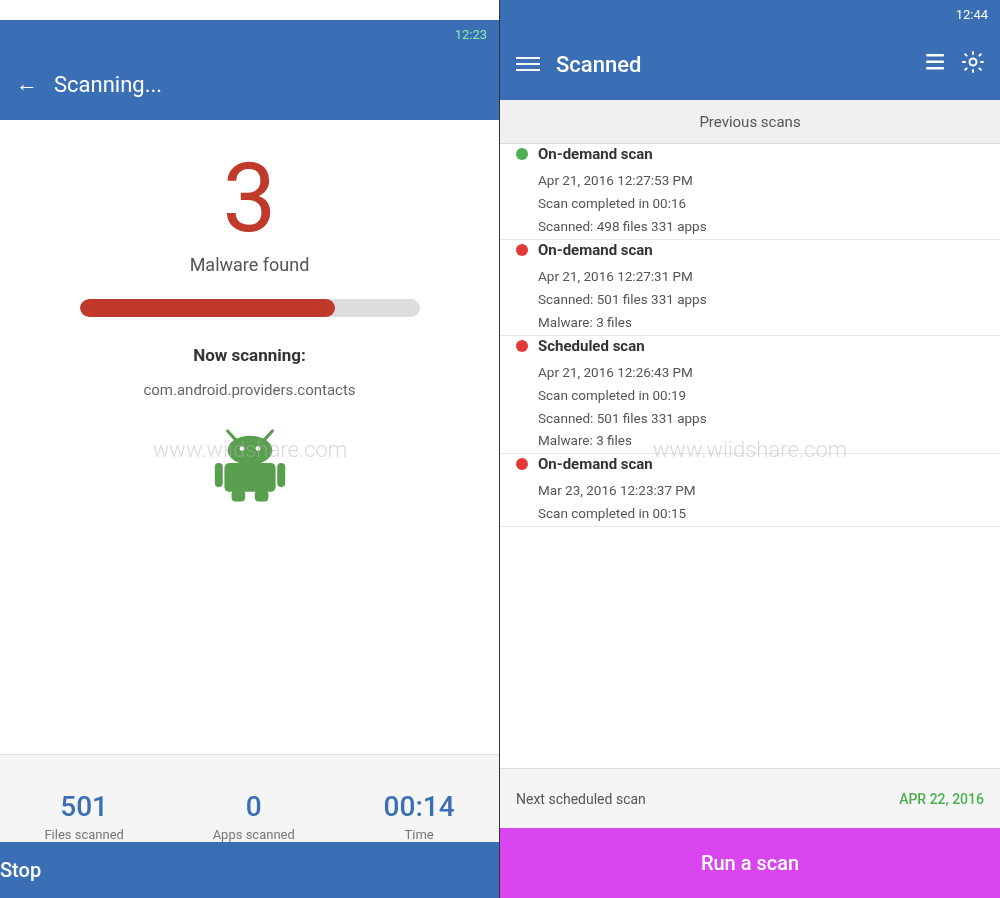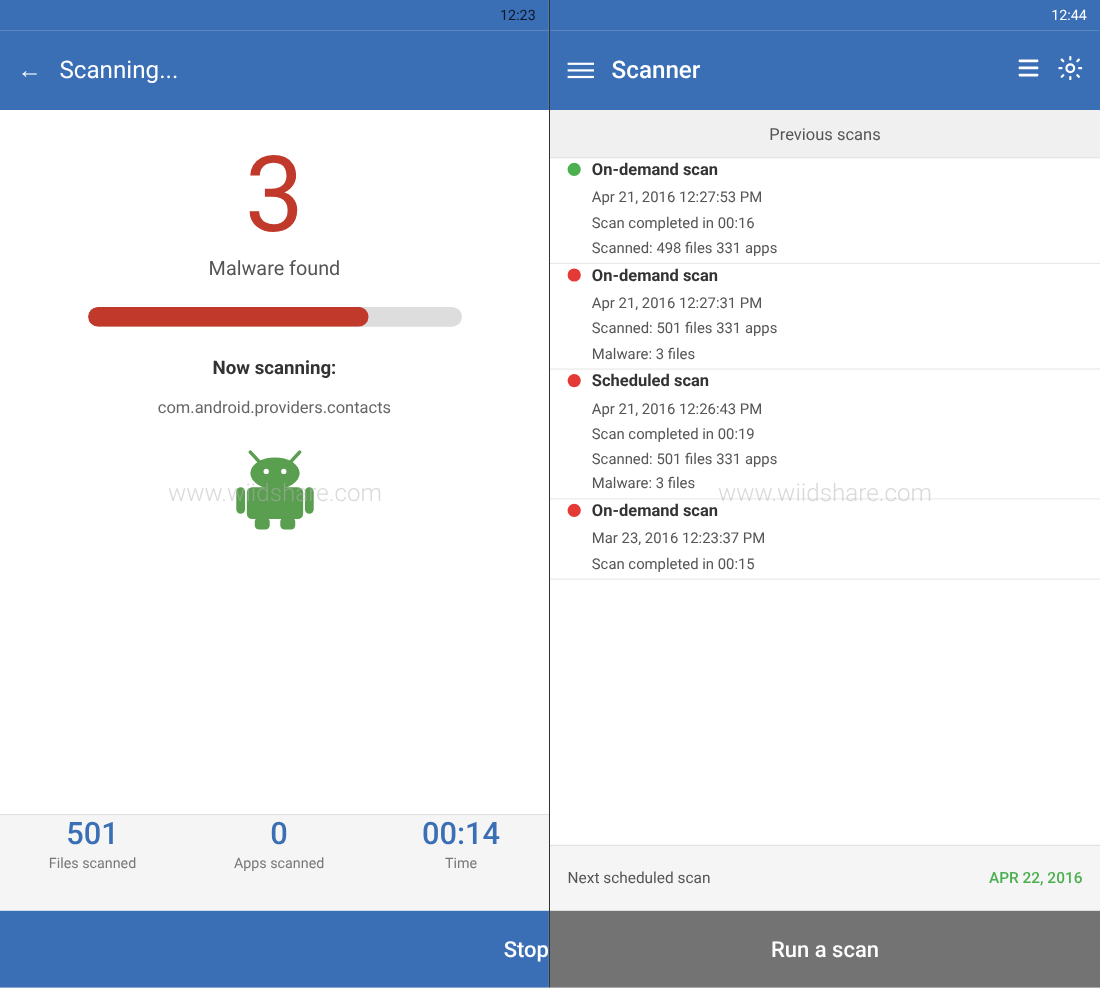--- a/index.html
+++ b/index.html
@@ -43,22 +43,23 @@
     }
 
     .left-status-bar {
       background: #3b6fb5;
       height: 28px;
       display: flex;
       align-items: center;
       justify-content: flex-end;
       padding: 0 12px;
       font-size: 13px;
-      color: #0f172a;
+      color: #86efac;
       gap: 8px;
+      margin-top: 20px;
     }
 
     .left-content {
       flex: 1;
       display: flex;
       flex-direction: column;
       align-items: center;
       padding-top: 30px;
       background: #fff;
     }
@@ -109,21 +110,21 @@
       margin-top: 24px;
       width: 80px;
       height: 80px;
     }
 
     .left-stats {
       background: #f5f5f5;
       width: 100%;
       height: 88px;
       display: flex;
-      align-items: flex-start;
+      align-items: flex-end;
       justify-content: space-around;
       border-top: 1px solid #e0e0e0;
     }
 
     .stat-item {
       display: flex;
       flex-direction: column;
       align-items: center;
     }
 
@@ -134,24 +135,24 @@
     }
 
     .stat-label {
       font-size: 13px;
       color: #777;
       margin-top: 4px;
     }
 
     .left-button {
       background: #3b6fb5;
-      height: 70px;
-      display: flex;
-      align-items: center;
-      justify-content: flex-end;
+      height: 56px;
+      display: flex;
+      align-items: center;
+      justify-content: flex-start;
       cursor: pointer;
     }
 
     .left-button span {
       color: #fff;
       font-size: 20px;
       font-weight: 500;
     }
 
     
@@ -286,21 +287,21 @@
       color: #555;
     }
 
     .next-scan-date {
       font-size: 14px;
       color: #4caf50;
       font-weight: 500;
     }
 
     .right-button {
-      background: #737373;
+      background: #d946ef;
       height: 70px;
       display: flex;
       align-items: center;
       justify-content: center;
       cursor: pointer;
     }
 
     .right-button span {
       color: #fff;
       font-size: 20px;
@@ -402,21 +403,21 @@
   <div class="right-status-bar">
     <span>12:44</span>
   </div>
 
   <div class="right-header">
     <div class="hamburger-icon">
       <div></div>
         <div></div>
         <div></div>
     </div>
-    <span class="title">Scanner</span>
+    <span class="title">Scanned</span>
     <div class="header-icons">
 
       <span class="header-icon">
         <svg width="22" height="22" viewBox="0 0 22 22" fill="white" xmlns="http://www.w3.org/2000/svg">
           <rect x="2" y="3" width="18" height="2.5" rx="1"></rect>
           <rect x="2" y="9.5" width="18" height="2.5" rx="1"></rect>
           <rect x="2" y="16" width="18" height="2.5" rx="1"></rect>
         </svg>
       </span>
 

